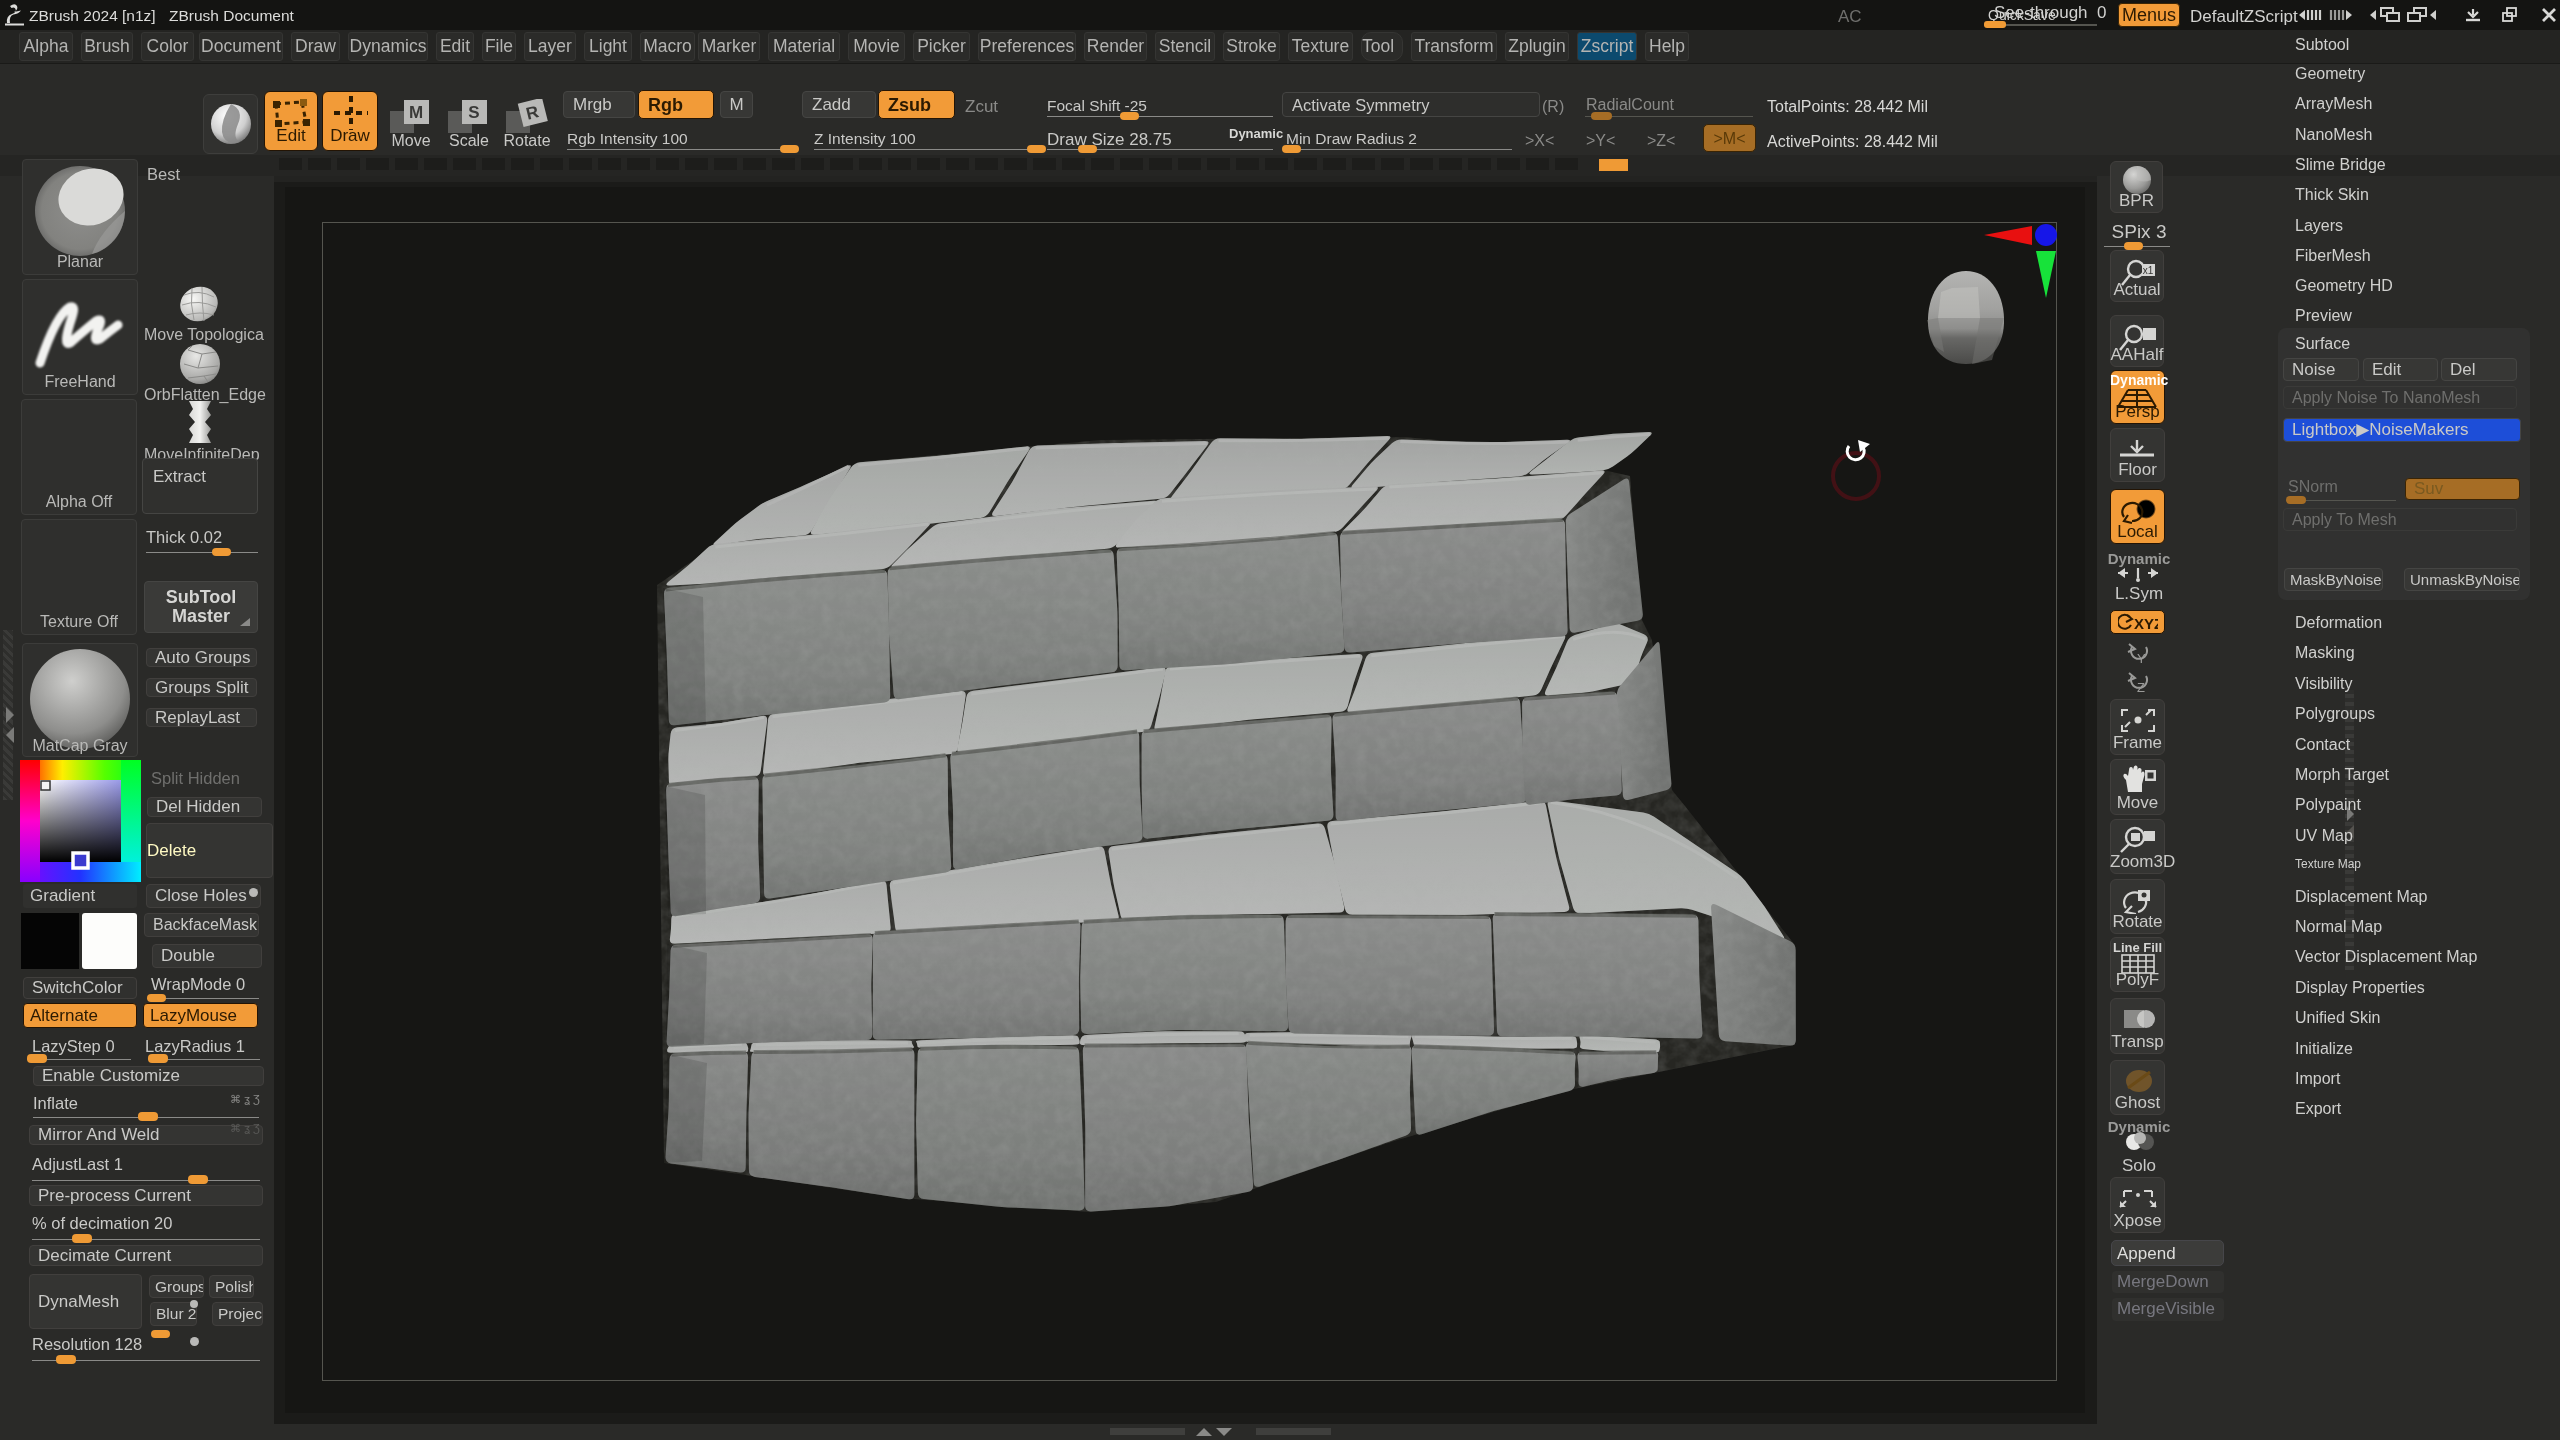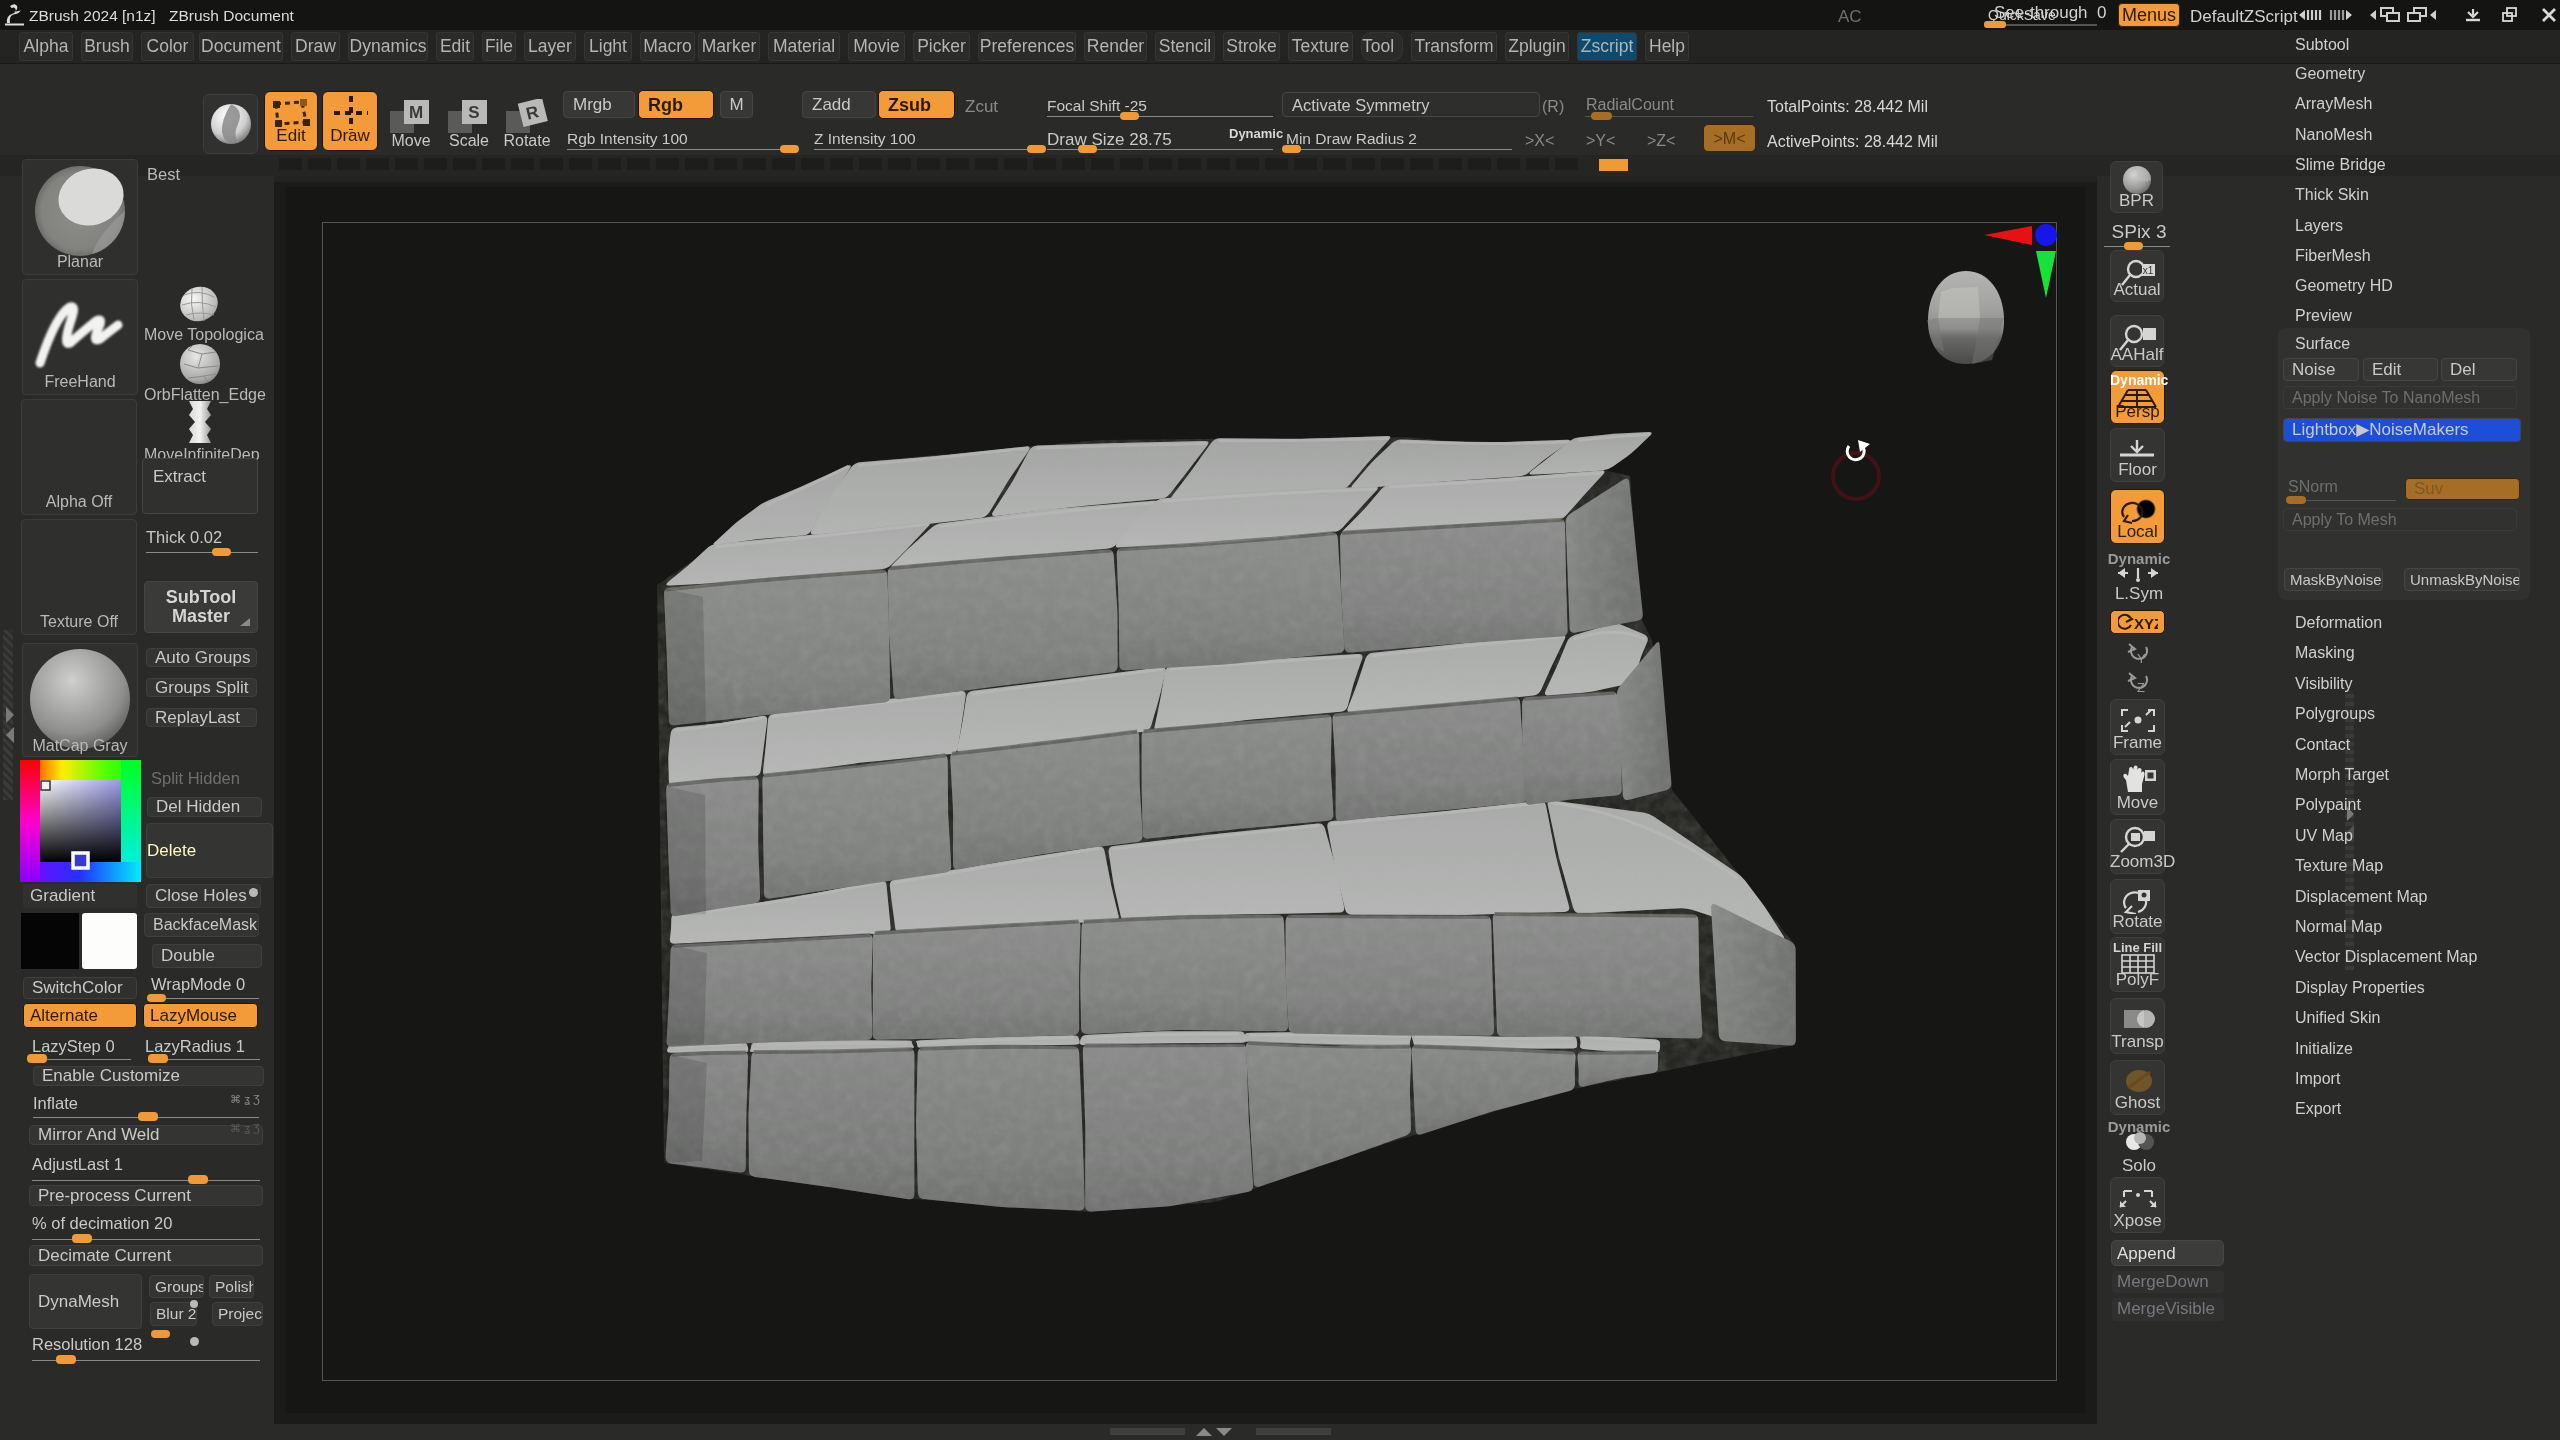--- a/index.html
+++ b/index.html
@@ -825,21 +825,21 @@
     <div class="abs" style="left:2284px;top:568px;width:99px;height:23px;background:#373735;border:1px solid #454543;border-radius:4px;color:#c9c9c7;font-size:15px;padding-left:5px;line-height:21px;white-space:nowrap;overflow:hidden;">MaskByNoise</div>
     <div class="abs" style="left:2404px;top:568px;width:116px;height:23px;background:#373735;border:1px solid #454543;border-radius:4px;color:#c9c9c7;font-size:15px;padding-left:5px;line-height:21px;white-space:nowrap;overflow:hidden;">UnmaskByNoise</div>
     <div class="abs" style="left:2295px;top:614px;font-size:16px;color:#d0d0ce;">Deformation</div>
     <div class="abs" style="left:2295px;top:644px;font-size:16px;color:#d0d0ce;">Masking</div>
     <div class="abs" style="left:2295px;top:675px;font-size:16px;color:#d0d0ce;">Visibility</div>
     <div class="abs" style="left:2295px;top:705px;font-size:16px;color:#d0d0ce;">Polygroups</div>
     <div class="abs" style="left:2295px;top:736px;font-size:16px;color:#d0d0ce;">Contact</div>
     <div class="abs" style="left:2295px;top:766px;font-size:16px;color:#d0d0ce;">Morph Target</div>
     <div class="abs" style="left:2295px;top:796px;font-size:16px;color:#d0d0ce;">Polypaint</div>
     <div class="abs" style="left:2295px;top:827px;font-size:16px;color:#d0d0ce;">UV Map</div>
-    <div class="abs" style="left:2295px;top:857px;font-size:16px;color:#d0d0ce;">Texture Map</div>
+    <div class="abs" style="left:2295px;top:857px;font-size:12px;color:#d0d0ce;">Texture Map</div>
     <div class="abs" style="left:2295px;top:888px;font-size:16px;color:#d0d0ce;">Displacement Map</div>
     <div class="abs" style="left:2295px;top:918px;font-size:16px;color:#d0d0ce;">Normal Map</div>
     <div class="abs" style="left:2295px;top:948px;font-size:16px;color:#d0d0ce;">Vector Displacement Map</div>
     <div class="abs" style="left:2295px;top:979px;font-size:16px;color:#d0d0ce;">Display Properties</div>
     <div class="abs" style="left:2295px;top:1009px;font-size:16px;color:#d0d0ce;">Unified Skin</div>
     <div class="abs" style="left:2295px;top:1040px;font-size:16px;color:#d0d0ce;">Initialize</div>
     <div class="abs" style="left:2295px;top:1070px;font-size:16px;color:#d0d0ce;">Import</div>
     <div class="abs" style="left:2295px;top:1100px;font-size:16px;color:#d0d0ce;">Export</div>
   </div>
 </body></html>

